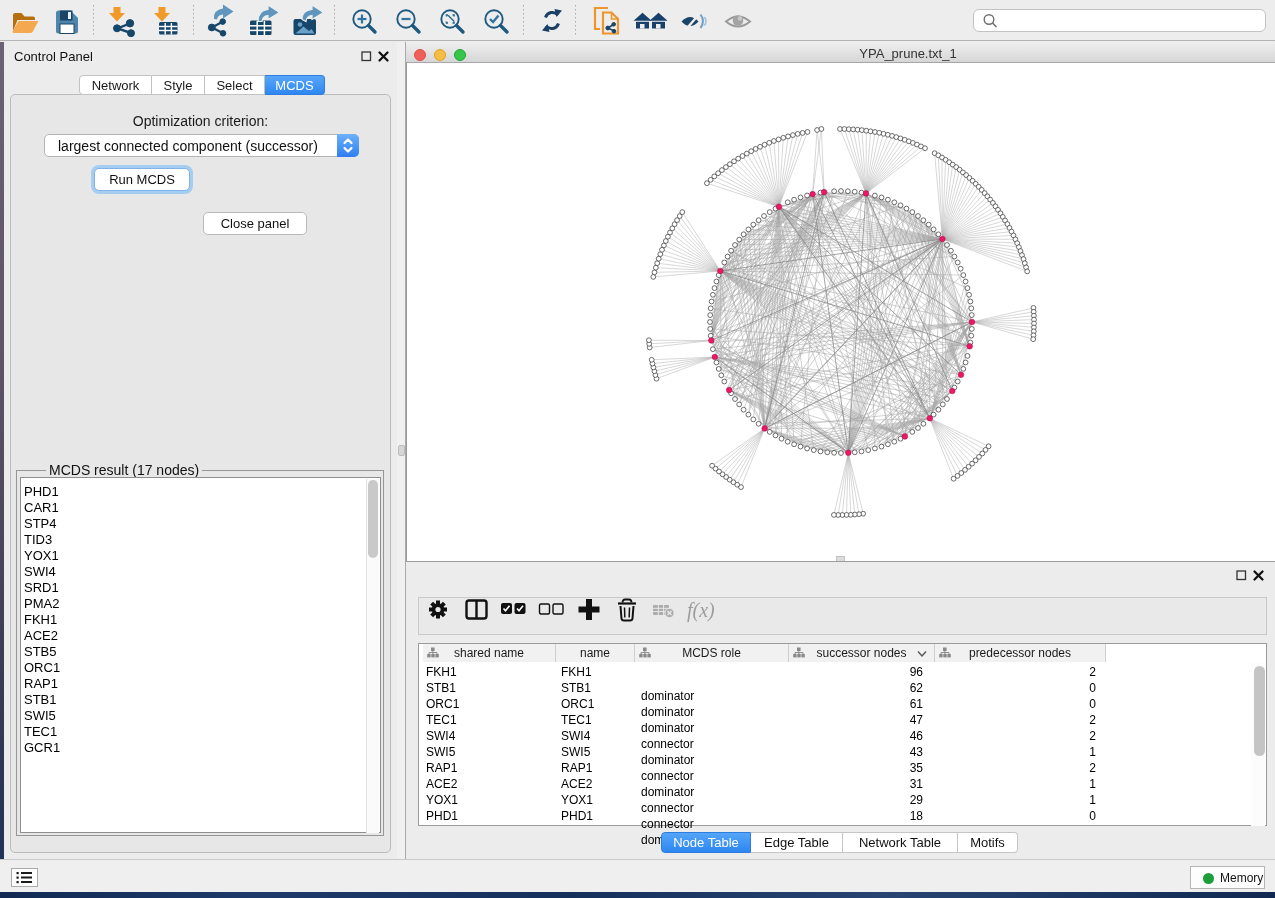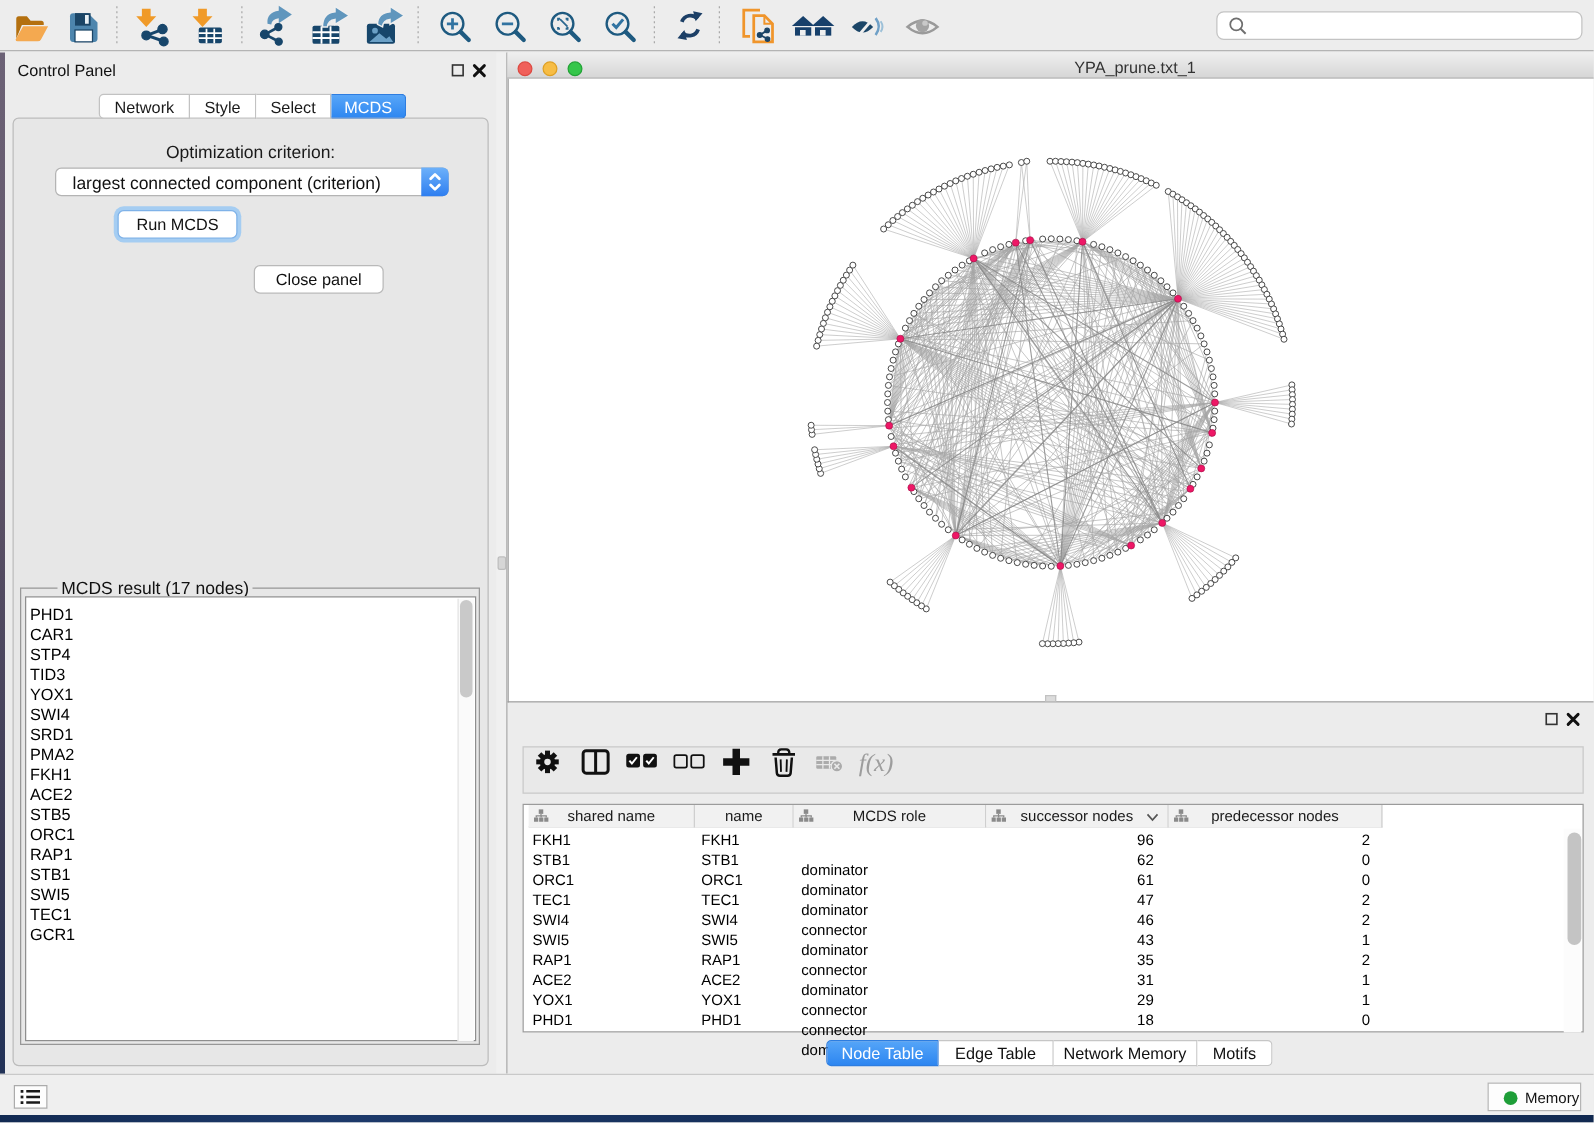--- a/index.html
+++ b/index.html
@@ -229,21 +229,21 @@
 </svg>
 <div id="cp-pane" class="abs"></div>
 <div id="tabs" class="abs">
   <div class="tab first" style="width:73px;text-align:right;">Network</div>
   <div class="tab" style="width:53px;">Style</div>
   <div class="tab" style="width:60px;">Select</div>
   <div class="tab sel last" style="width:60px;">MCDS</div>
 </div>
 <div id="opt-label" class="abs">Optimization criterion:</div>
 <div id="dropdown" class="abs">
-    <span id="dd-text">largest connected component (criterion)</span>
+    <span id="dd-text">largest connected component (successor)</span>
     <span id="dd-step">
       <svg width="22" height="23" style="position:absolute;left:0;top:0;">
   <path d="M7.5 9 L11 5.5 L14.5 9" fill="none" stroke="#fff" stroke-width="2.2" stroke-linecap="round" stroke-linejoin="round"></path>
   <path d="M7.5 14 L11 17.5 L14.5 14" fill="none" stroke="#fff" stroke-width="2.2" stroke-linecap="round" stroke-linejoin="round"></path>
 </svg>
     </span>
   </div>
 <div id="btn-run" class="btn">Run MCDS</div>
 <div id="btn-close" class="btn">Close panel</div>
 <div id="gbox" class="abs"></div>
@@ -1263,21 +1263,21 @@
       <span class="c4">18</span>
       <span class="c5">0</span>
     </div>
   <div id="tscroll">
       <div id="tthumb"></div>
     </div>
 </div>
 <div id="btabs" class="abs">
   <div class="btab sel first" style="width:90px;">Node Table</div>
   <div class="btab" style="width:92px;">Edge Table</div>
-  <div class="btab" style="width:115px;">Network Memory</div>
+  <div class="btab" style="width:115px;">Network Table</div>
   <div class="btab last" style="width:60px;">Motifs</div>
 </div>
 
 <div id="status" class="abs">
   <div id="hamb">
       <svg width="25" height="17" style="position:absolute;left:0;top:0;">
     <g stroke="#1a1a1a" stroke-width="2">
       <line x1="9" y1="4" x2="20" y2="4"></line>
           <line x1="9" y1="8.5" x2="20" y2="8.5"></line>
           <line x1="9" y1="13" x2="20" y2="13"></line>

